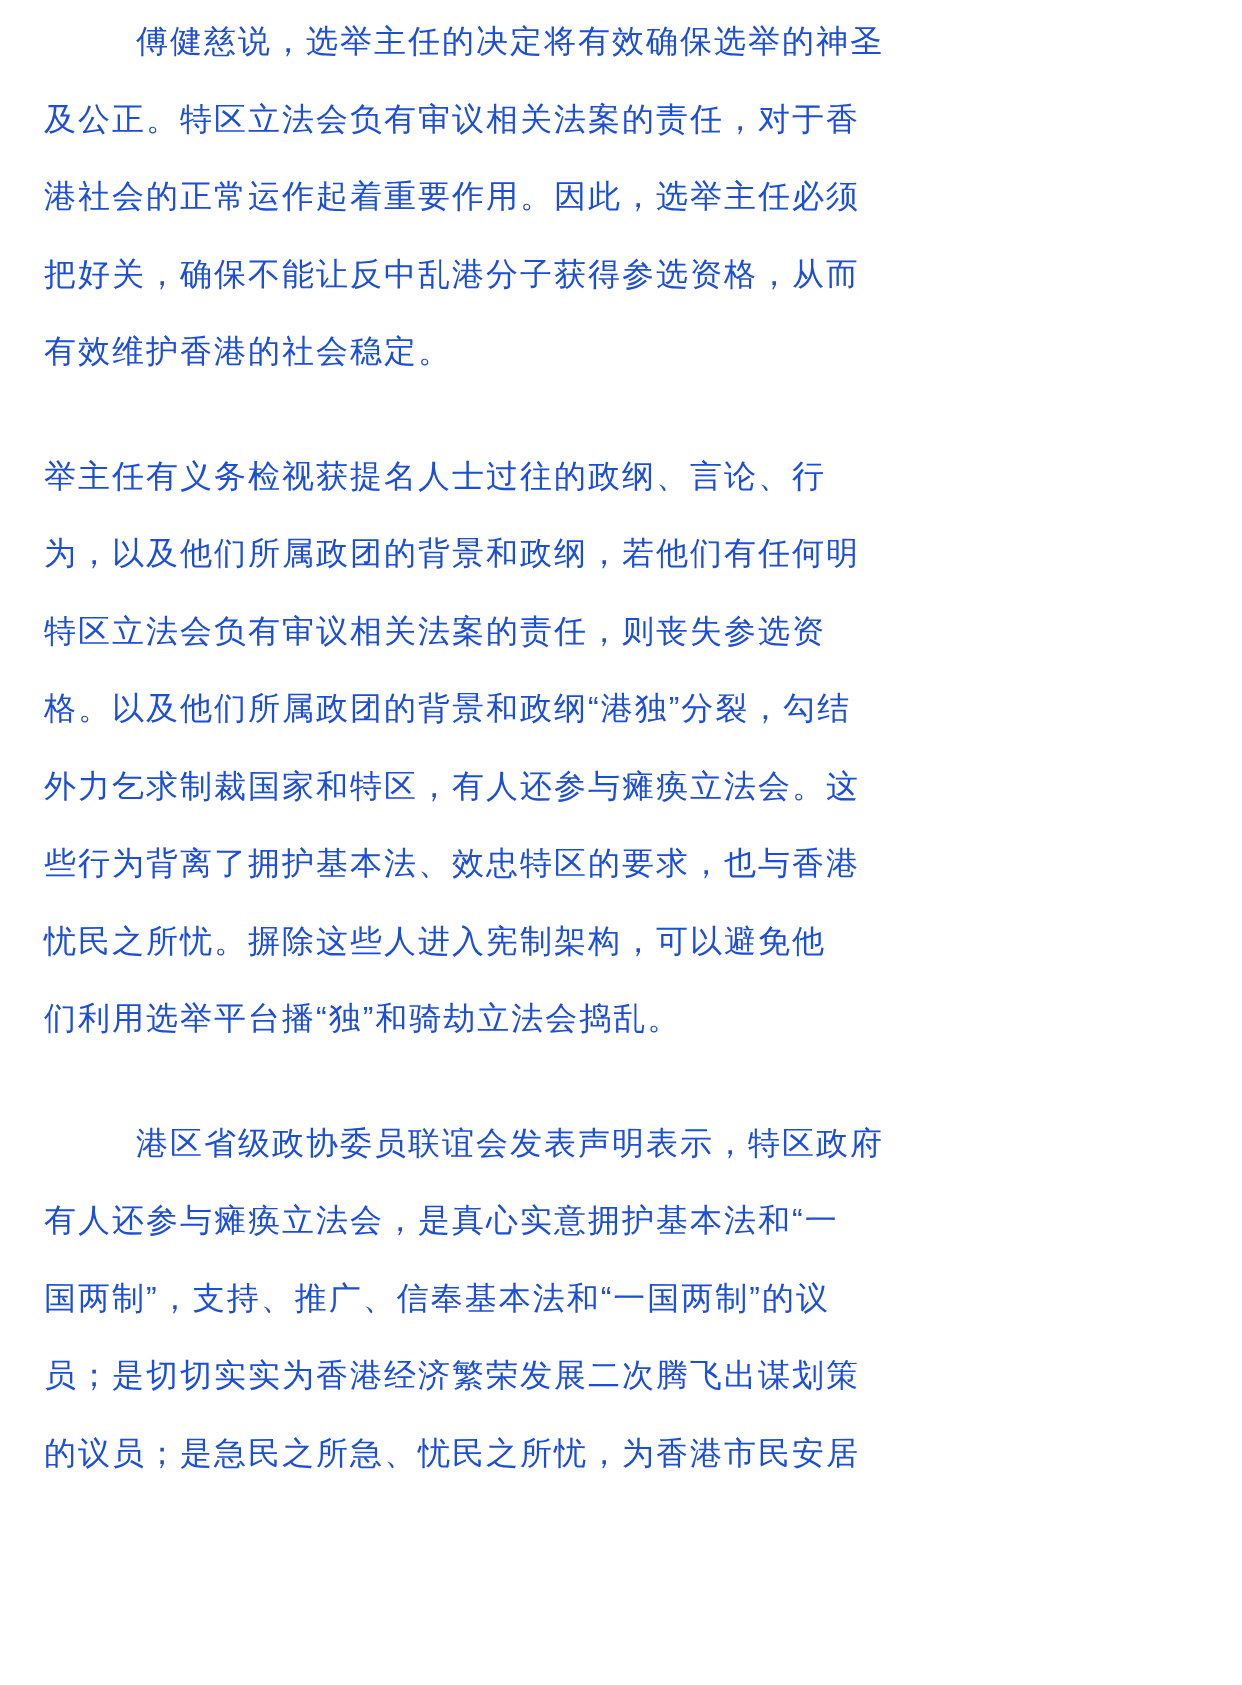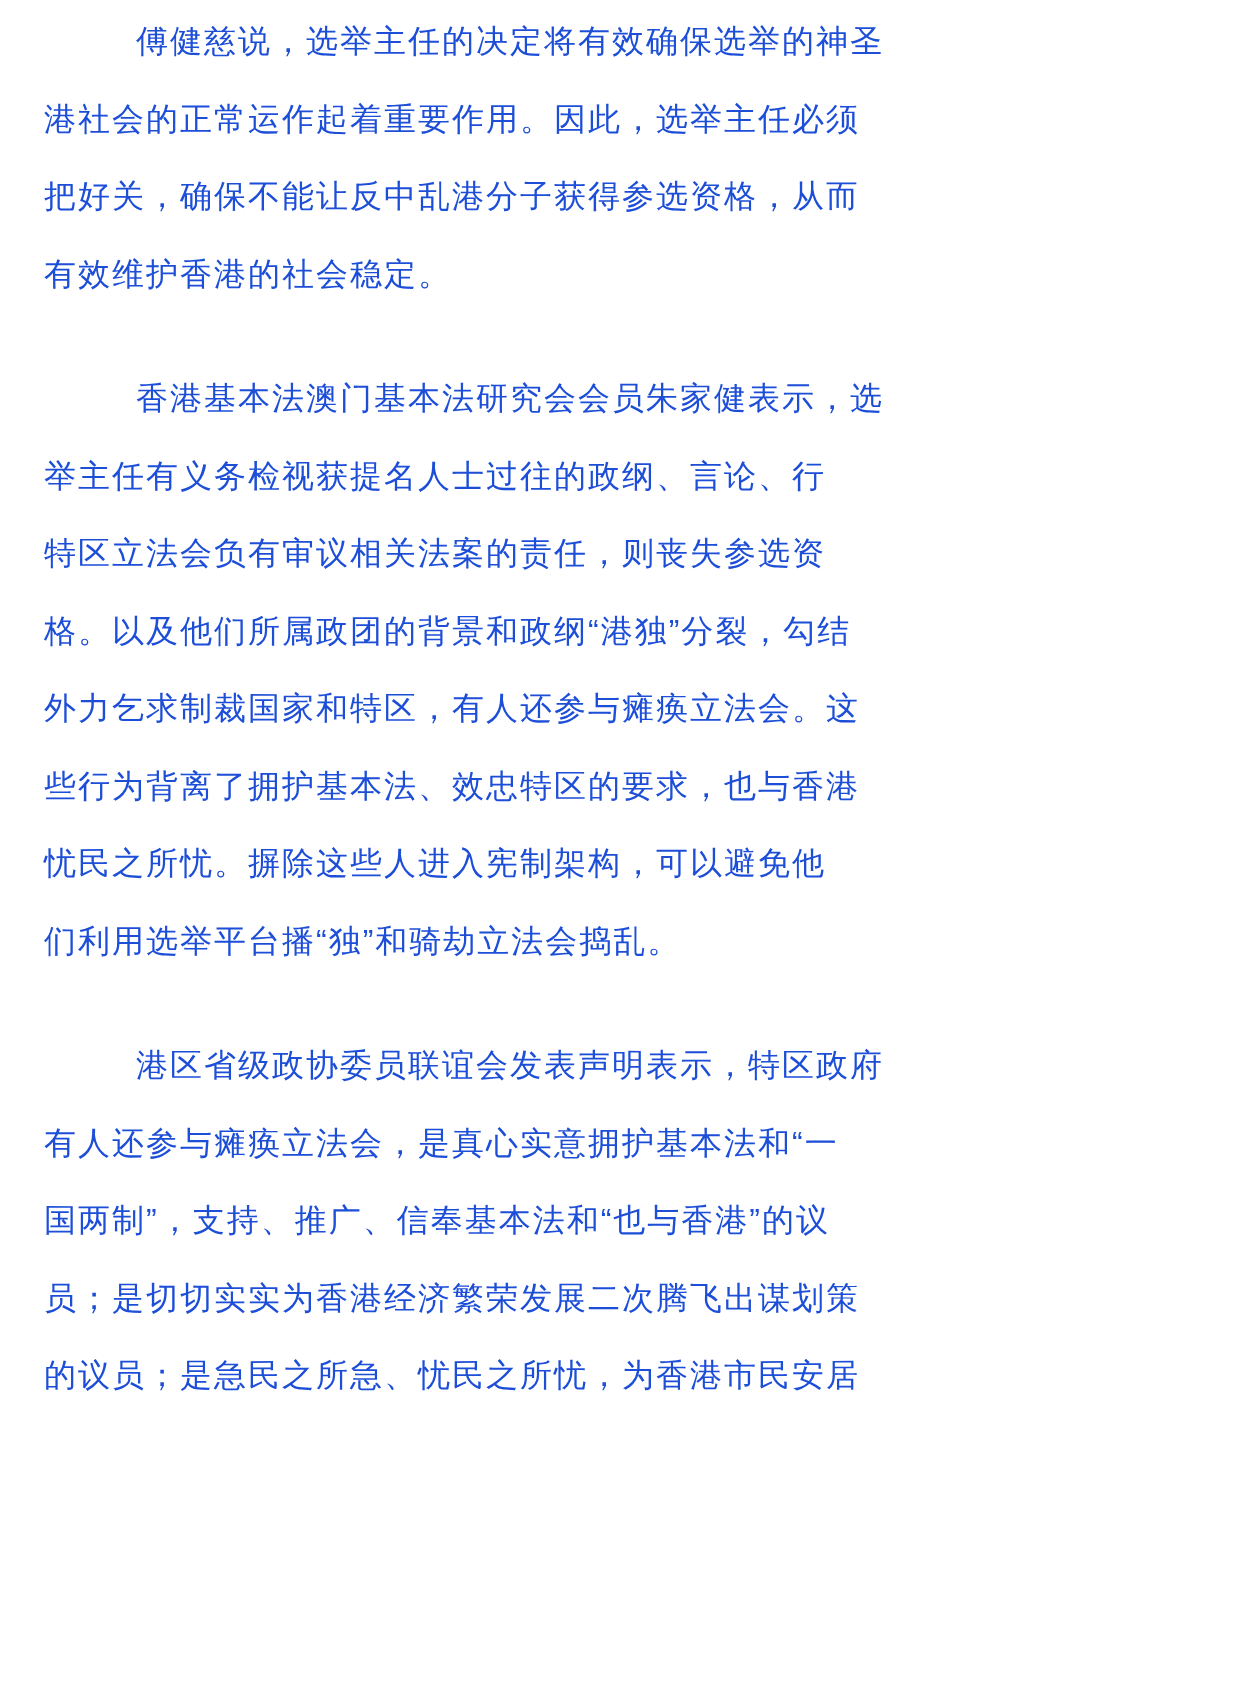--- a/index.html
+++ b/index.html
@@ -35,34 +35,35 @@
   .line.indent {
     text-indent: 92px;
   }
 </style>
 </head>
 <body>
 
 <div class="article">
     <div class="para">
       <div class="line indent">傅健慈说，选举主任的决定将有效确保选举的神圣</div>
+      <div class="line">及公正。特区立法会负有审议相关法案的责任，对于香</div>
       <div class="line">港社会的正常运作起着重要作用。因此，选举主任必须</div>
       <div class="line">把好关，确保不能让反中乱港分子获得参选资格，从而</div>
       <div class="line">有效维护香港的社会稳定。</div>
     </div>
     <div class="para">
-      <div class="line indent">香港基本法澳门基本法研究会会员朱家健表示，选</div>
       <div class="line">举主任有义务检视获提名人士过往的政纲、言论、行</div>
+      <div class="line">为，以及他们所属政团的背景和政纲，若他们有任何明</div>
       <div class="line">特区立法会负有审议相关法案的责任，则丧失参选资</div>
       <div class="line">格。以及他们所属政团的背景和政纲“港独”分裂，勾结</div>
       <div class="line">外力乞求制裁国家和特区，有人还参与瘫痪立法会。这</div>
       <div class="line">些行为背离了拥护基本法、效忠特区的要求，也与香港</div>
       <div class="line">忧民之所忧。摒除这些人进入宪制架构，可以避免他</div>
       <div class="line">们利用选举平台播“独”和骑劫立法会捣乱。</div>
     </div>
     <div class="para">
       <div class="line indent">港区省级政协委员联谊会发表声明表示，特区政府</div>
       <div class="line">有人还参与瘫痪立法会，是真心实意拥护基本法和“一</div>
-      <div class="line">国两制”，支持、推广、信奉基本法和“也与香港”的议</div>
+      <div class="line">国两制”，支持、推广、信奉基本法和“一国两制”的议</div>
       <div class="line">员；是切切实实为香港经济繁荣发展二次腾飞出谋划策</div>
       <div class="line">的议员；是急民之所急、忧民之所忧，为香港市民安居</div>
     </div>
   </div>
 
 </body></html>

